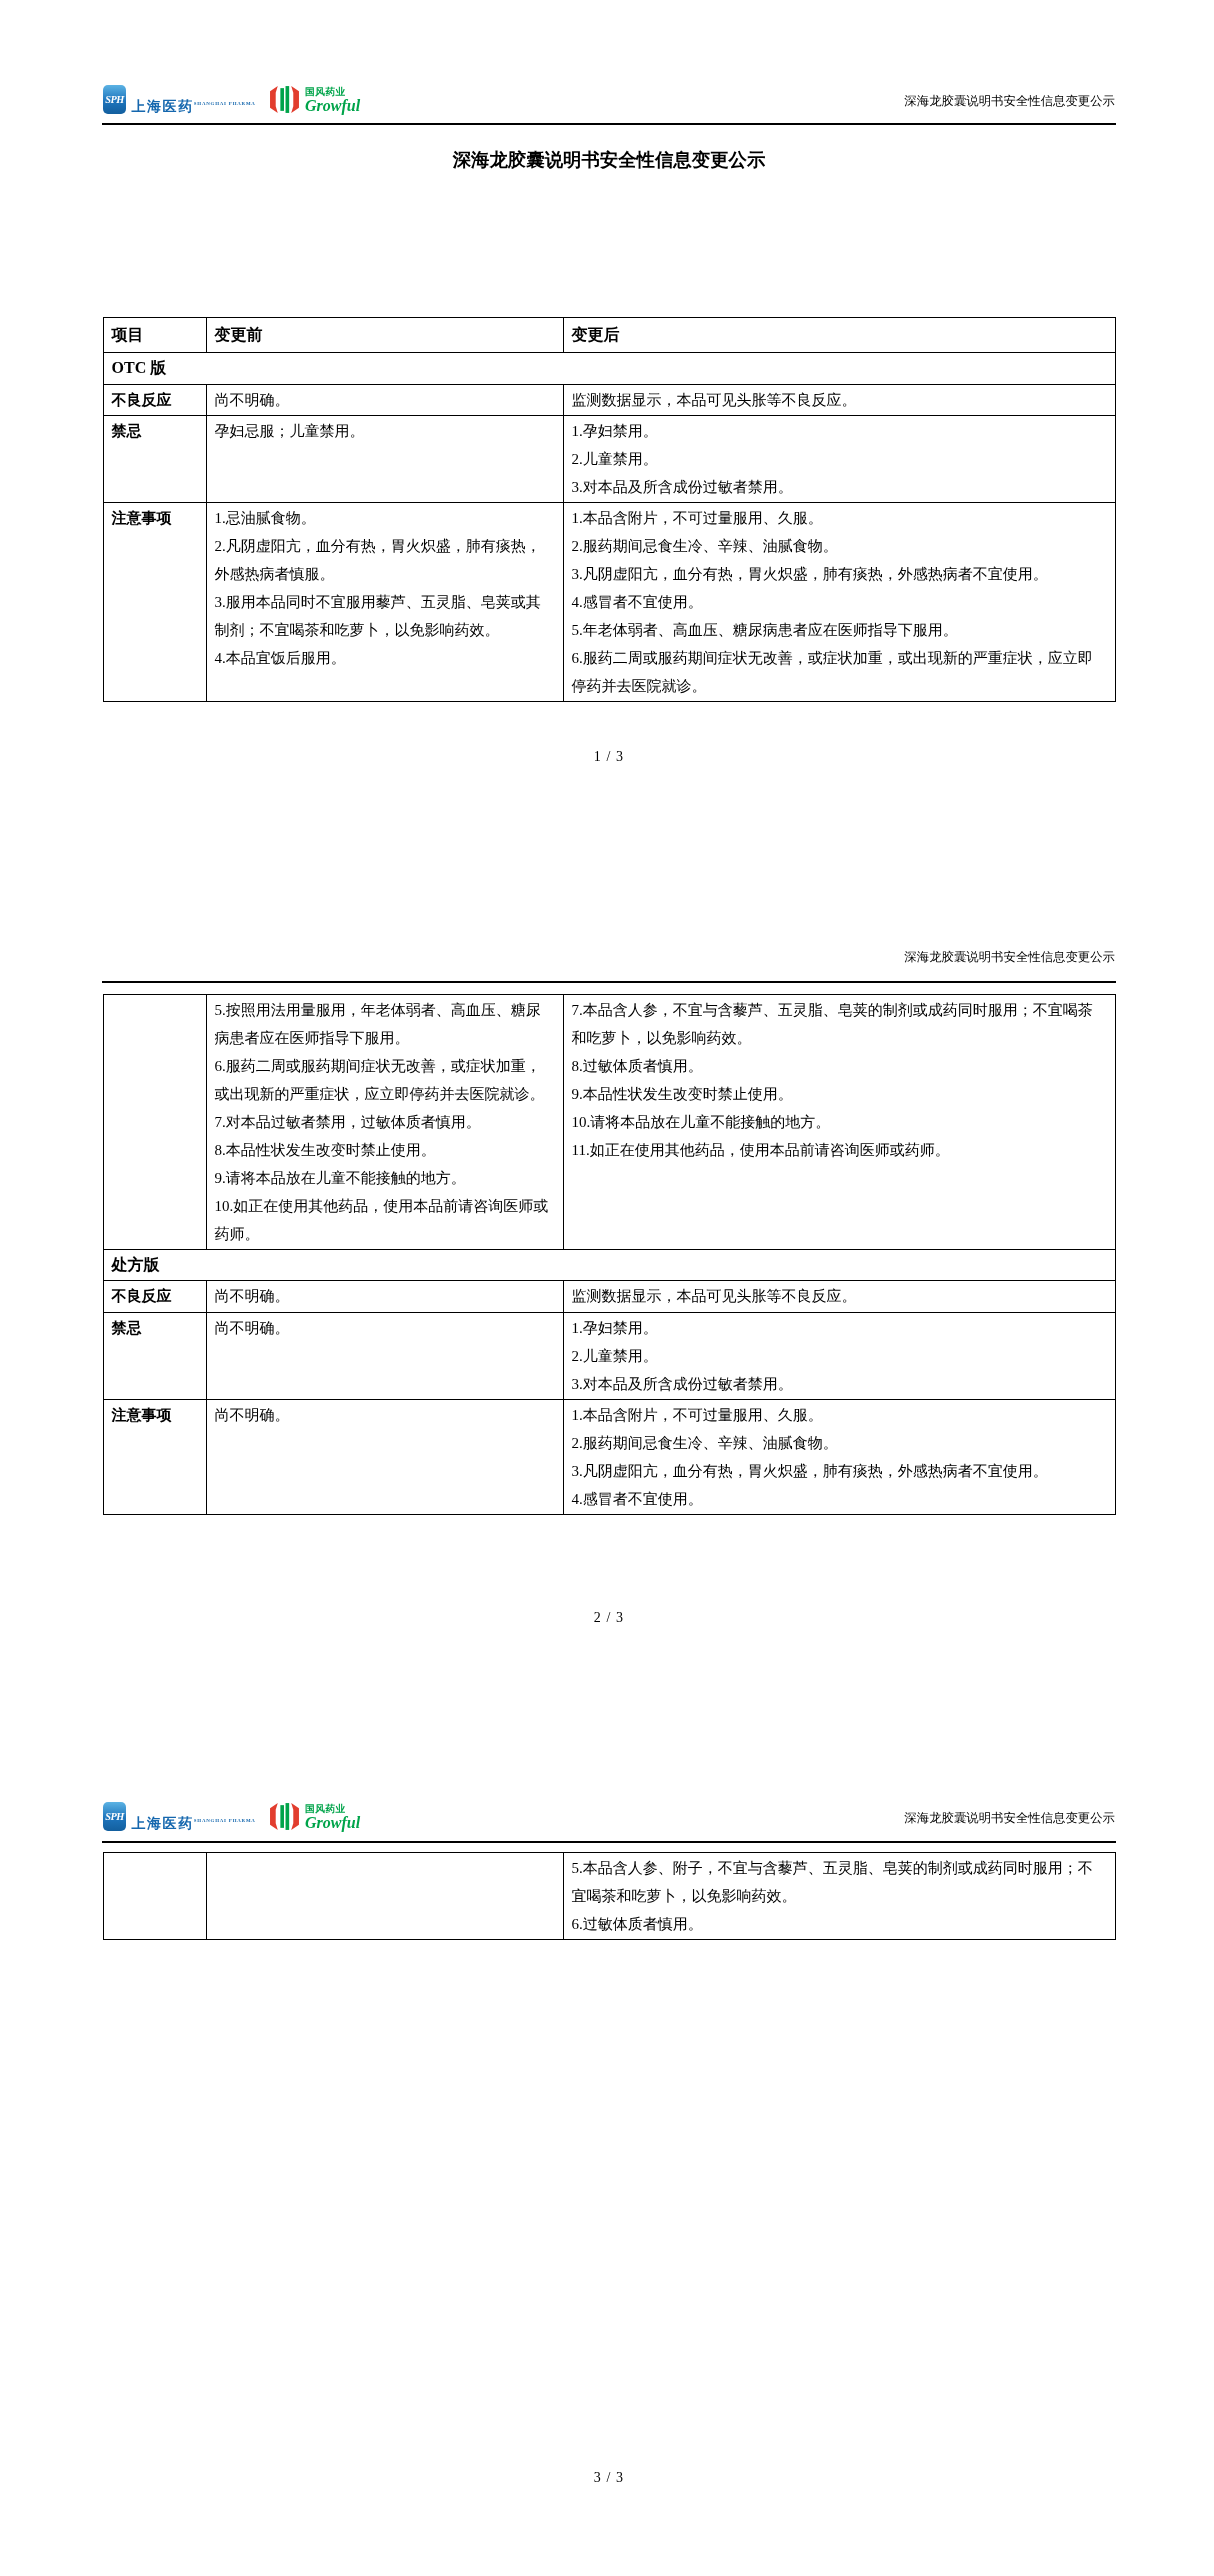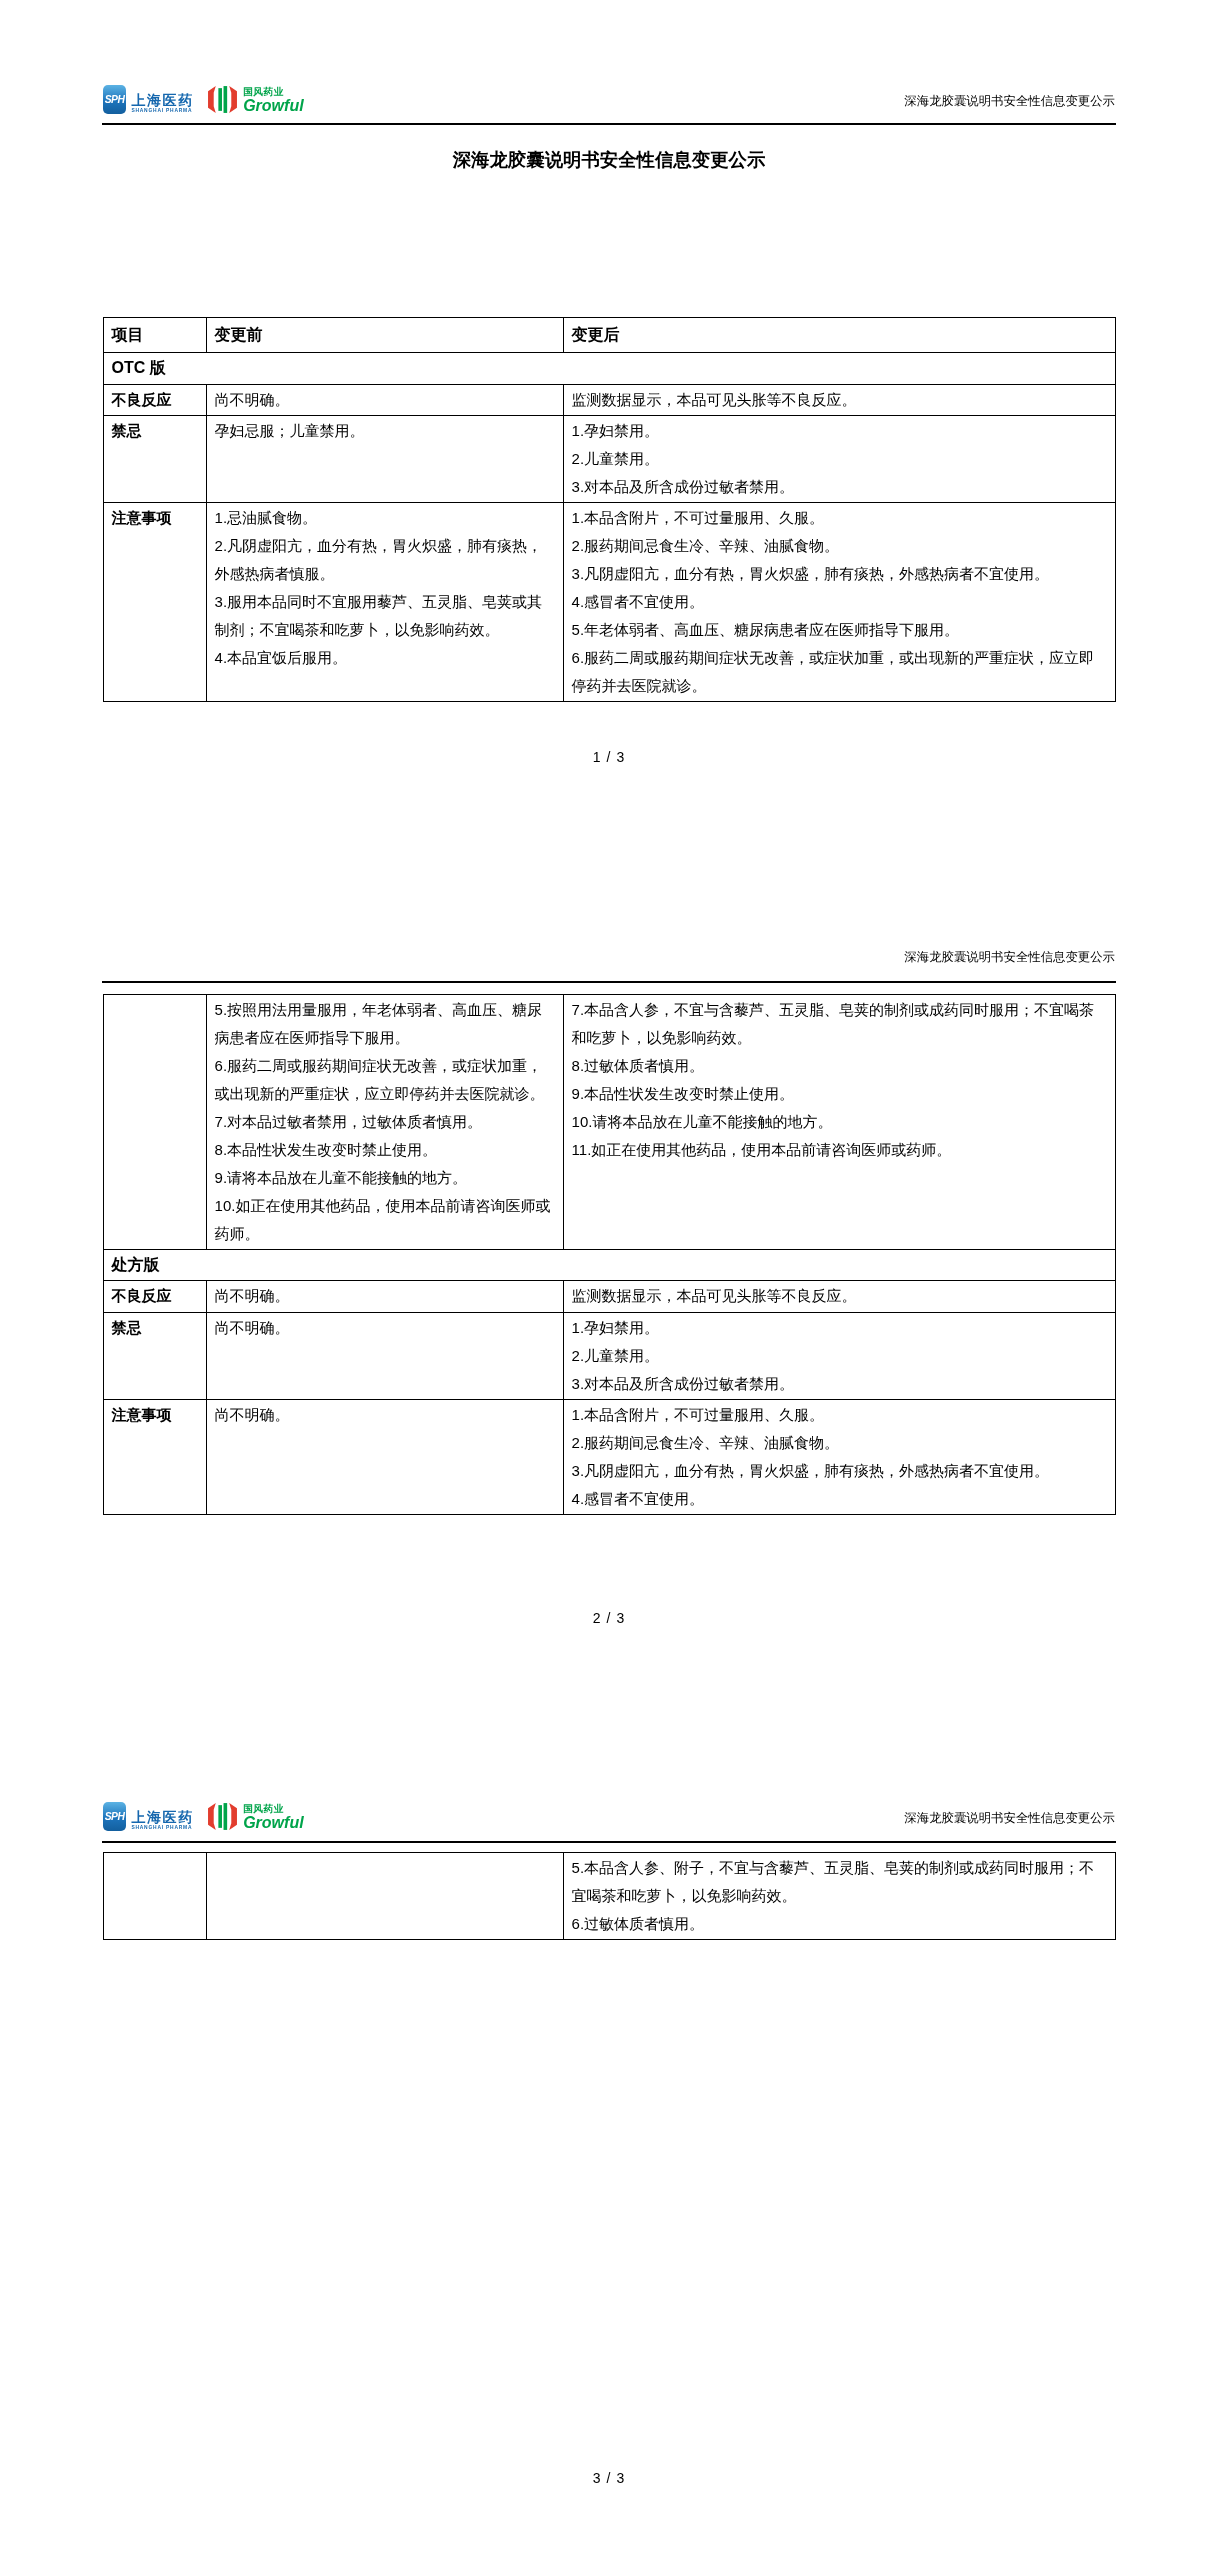--- a/index.html
+++ b/index.html
@@ -1,32 +1,32 @@
 <!DOCTYPE html>
 <html style="font-size:8.7px"><head>
 <meta charset="utf-8">
 <style>
   html,body{margin:0;padding:0;background:#ffffff;}
   .canvas{
     position:relative;
     width:1025px;height:2576px;
     background:#ffffff;
-    font-family:Liberation Sans, sans-serif;
+    font-family:Liberation Serif, serif;
     color:#000;
   }
   
   .page-header{position:absolute;left:103px;width:1012px;height:34px;}
   .logos{position:absolute;left:0;bottom:0;display:flex;align-items:flex-end;gap:5.4px;}
   .sph-badge{
     width:23px;height:29px;border-radius:4.9px;
     background:linear-gradient(180deg,#5cb3e4 0%,#1d74bc 55%,#135f9e 100%);
     display:flex;align-items:center;justify-content:center;
   }
   .sph-badge span{color:#fff;font-weight:bold;font-style:italic;font-size:10.3px;letter-spacing:-0.5px;}
-  .sph-text{display:flex;flex-direction:column;justify-content:flex-start;line-height:1;}
+  .sph-text{display:flex;justify-content:flex-start;line-height:1;}
   .sph-text .cn{color:#1567ae;font-size:14px;font-weight:bold;letter-spacing:1.6px;}
   .sph-text .en{color:#1567ae;font-size:4.9px;font-weight:bold;letter-spacing:0.8px;margin-top:2.2px;}
   .growful-mark{margin-left:7.6px;}
   .growful-text{display:flex;flex-direction:column;justify-content:flex-end;line-height:1;}
   .growful-text .cn{color:#00a44a;font-size:9.7px;font-weight:bold;letter-spacing:0.5px;}
   .growful-text .en{color:#00a44a;font-size:16px;font-weight:bold;font-style:italic;margin-top:1.1px;}
   .header-title{position:absolute;right:0;bottom:4.3px;font-size:12.4px;color:#000;}
   .header-rule{position:absolute;left:102px;width:1014px;height:1.6px;background:#000;}
   
   .doc-title{position:absolute;left:103px;width:1012px;text-align:center;font-size:18.4px;font-weight:bold;}

